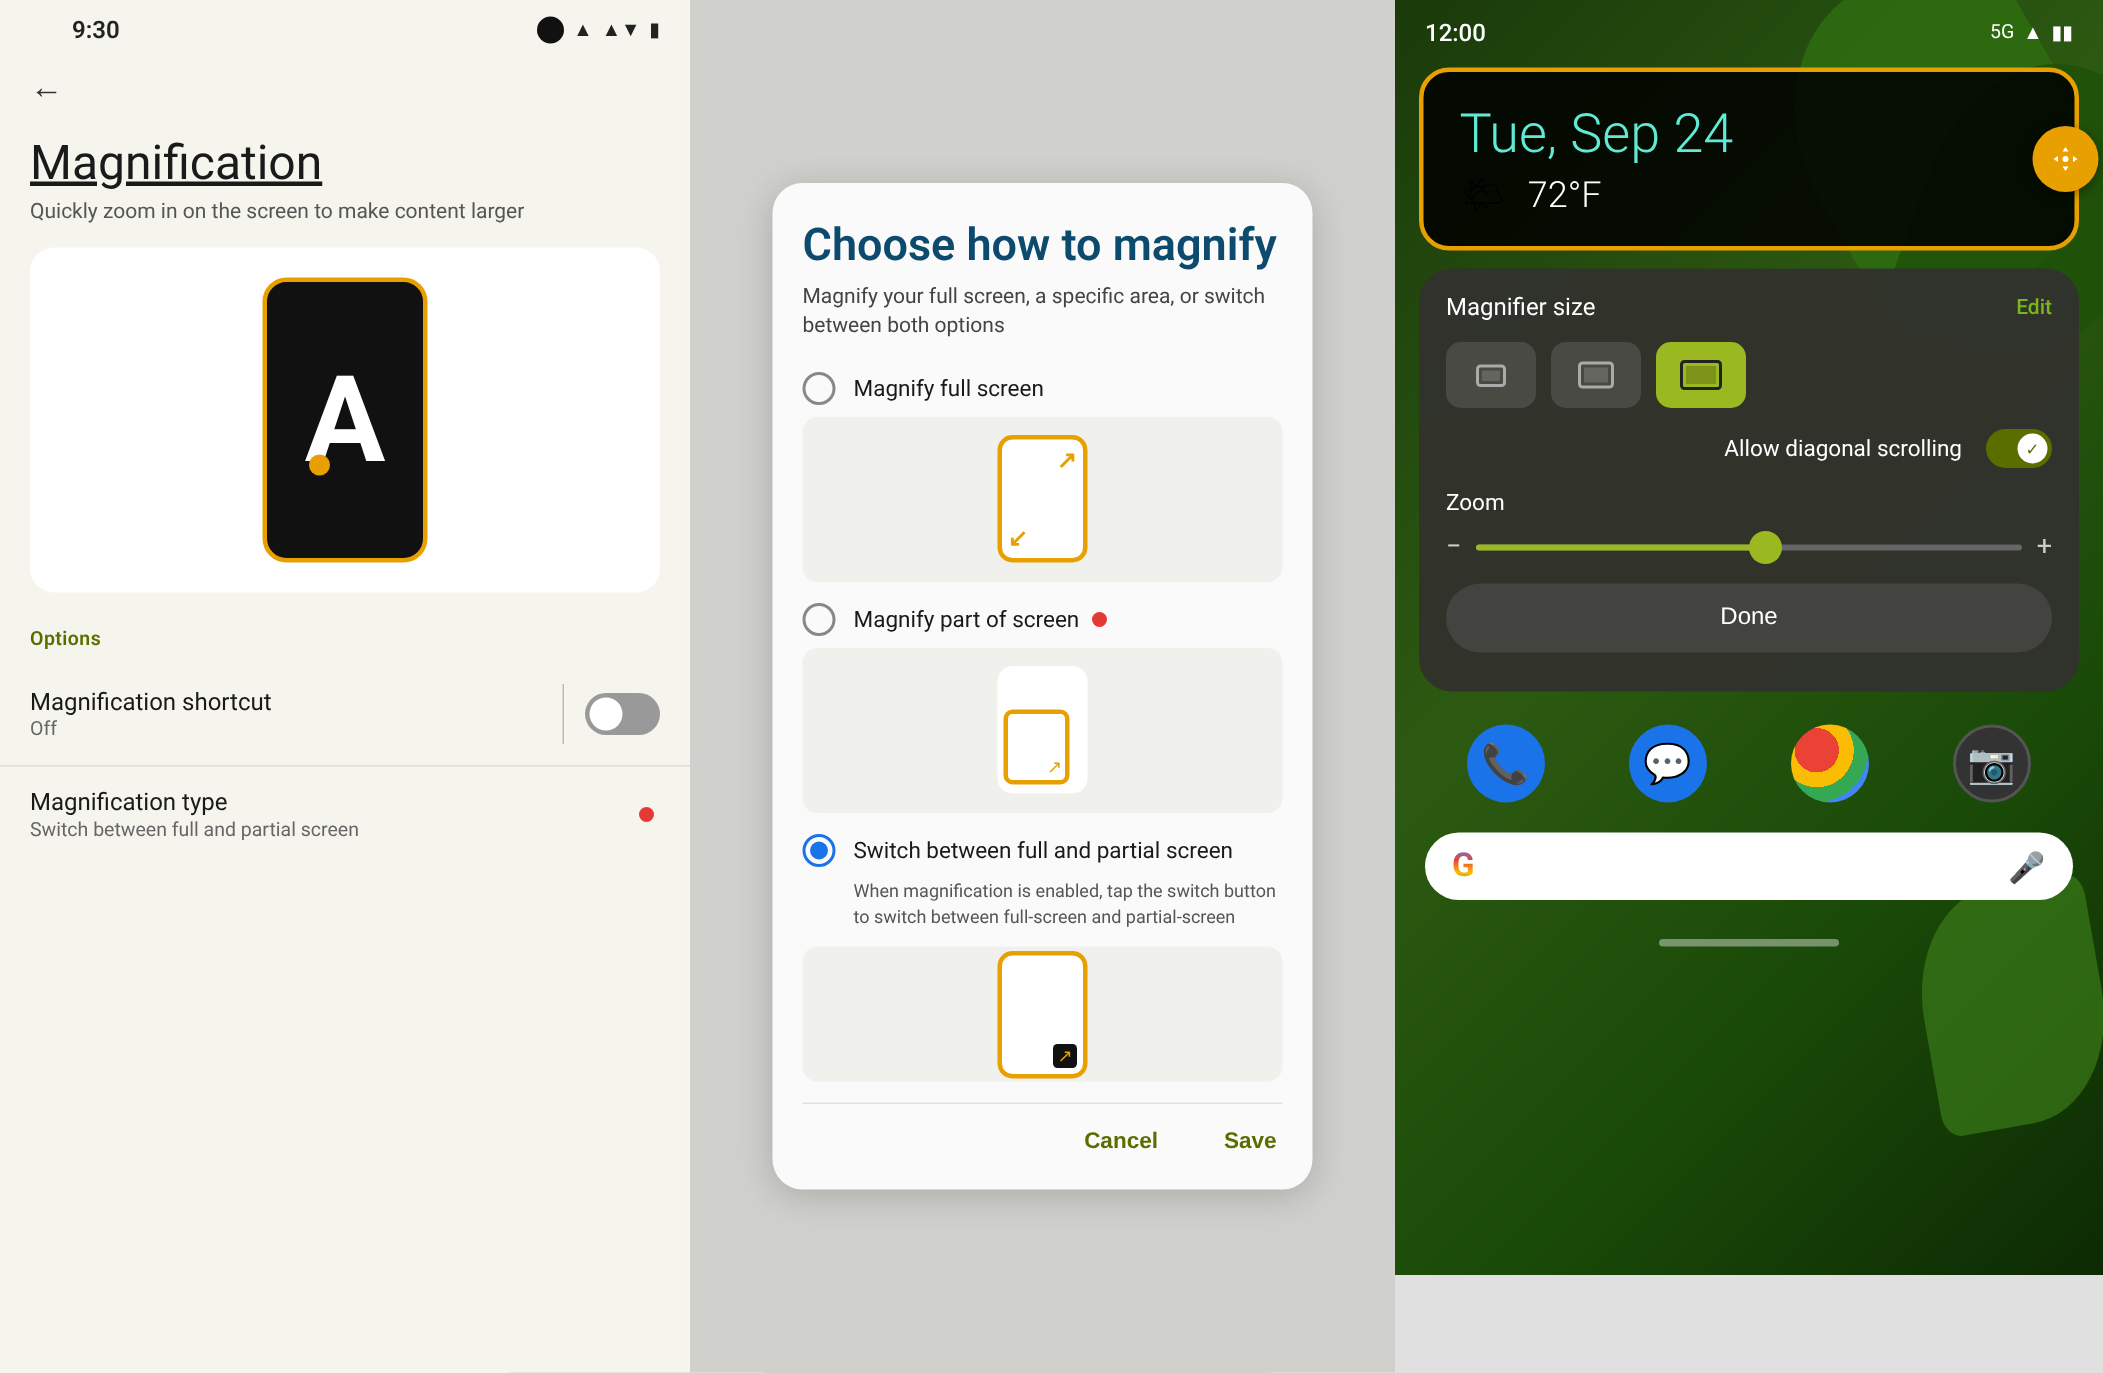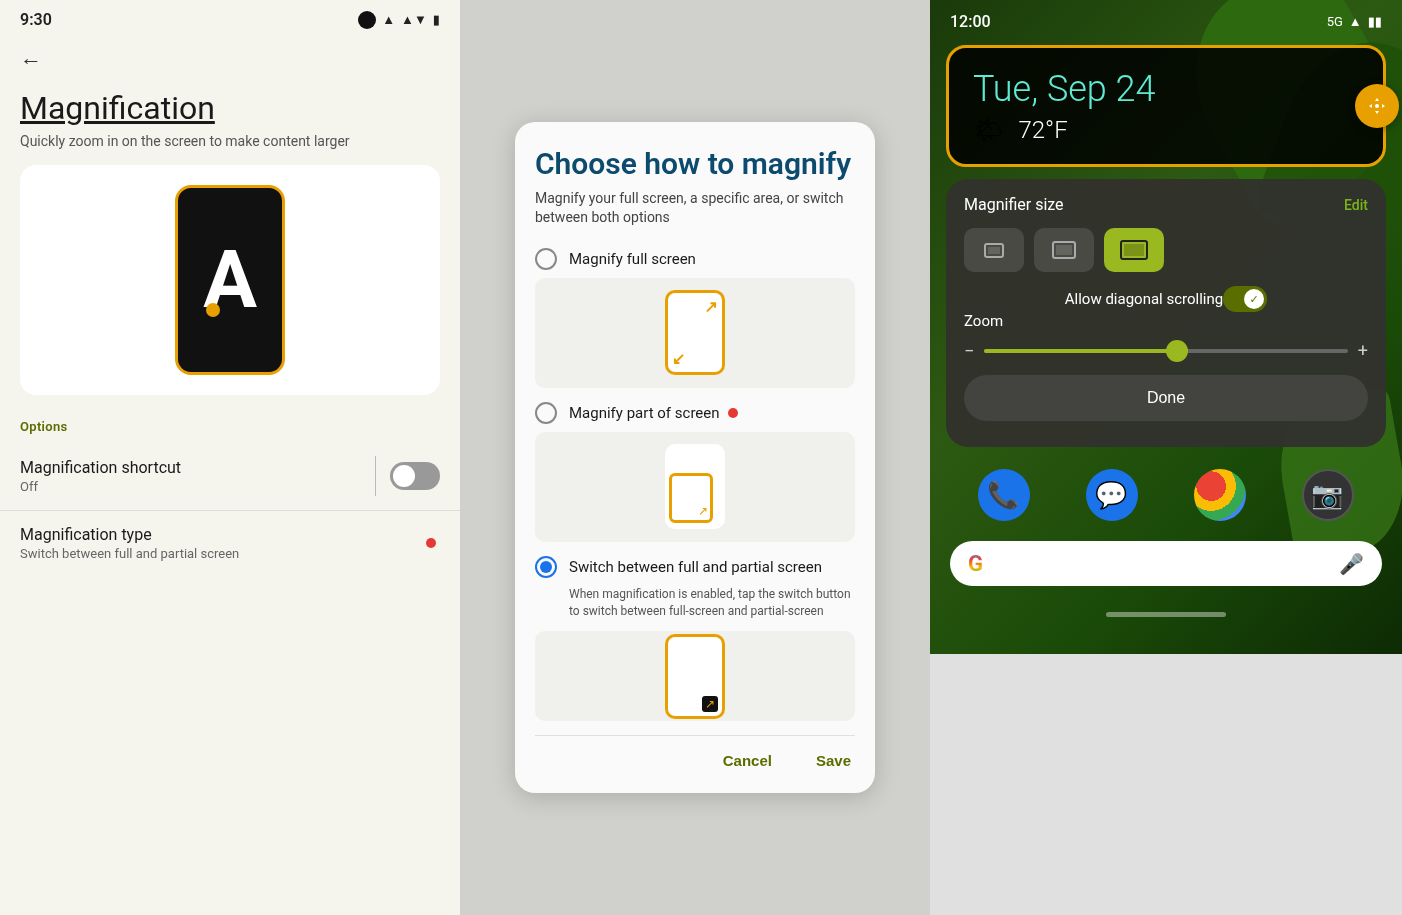--- a/index.html
+++ b/index.html
@@ -21,20 +21,21 @@
       flex-direction: column;
       padding: 0;
       position: relative;
       flex-shrink: 0;
     }
     .status-bar {
       display: flex;
       justify-content: space-between;
       align-items: center;
       padding: 10px 20px 6px 20px;
+      margin-left: 28px;
     }
     .status-time {
       font-size: 16px;
       font-weight: 600;
       color: #222;
     }
     .status-icons {
       display: flex;
       align-items: center;
       gap: 6px;
@@ -336,21 +337,21 @@
       color: #5a6e00;
       background: none;
       border: none;
       cursor: pointer;
       padding: 8px 4px;
     }
 
     
     .panel-phone {
       width: 472px;
-      height: 654px;
+      height: 850px;
       background: #2a2a2a;
       display: flex;
       flex-direction: column;
       flex-shrink: 0;
       overflow: hidden;
       position: relative;
     }
     .phone-status-bar {
       display: flex;
       justify-content: space-between;
@@ -480,21 +481,23 @@
       border: 2px solid #ccc;
       border-radius: 3px;
       position: relative;
     }
     .size-icon-active {
       border-color: #222;
     }
     .diagonal-row {
       display: flex;
       align-items: center;
-      justify-content: center;
+      justify-content: flex-end;
+      margin-bottom: 14px;
+      gap: 16px;
     }
     .diagonal-label {
       font-size: 15px;
       color: #fff;
     }
     .small-toggle {
       width: 44px;
       height: 26px;
       border-radius: 13px;
       background: #5a6e00;

